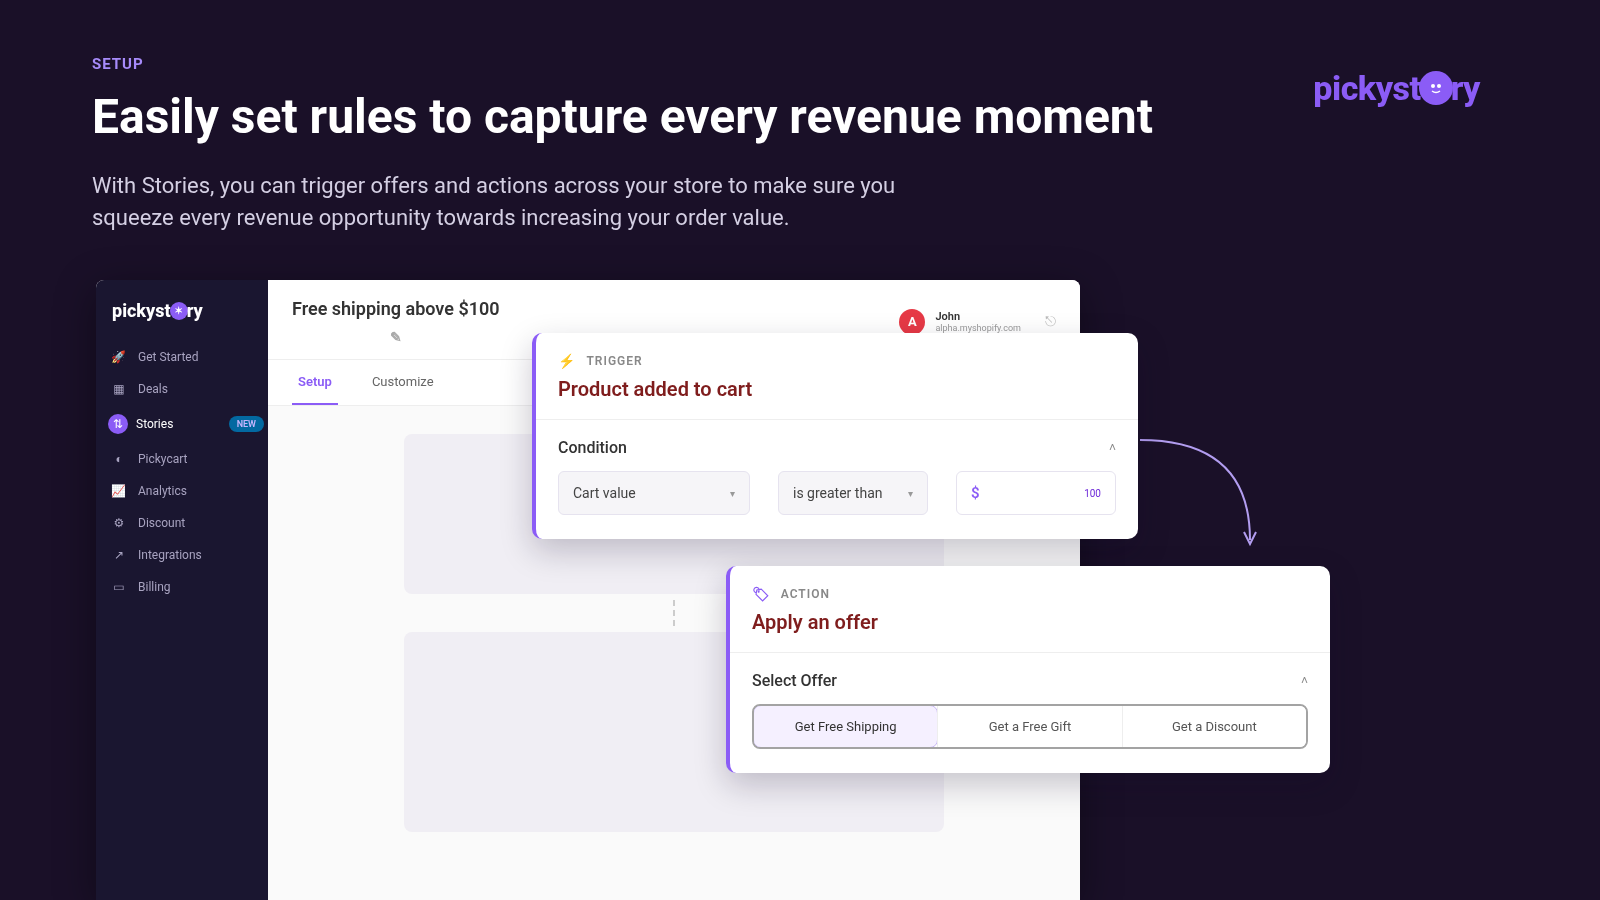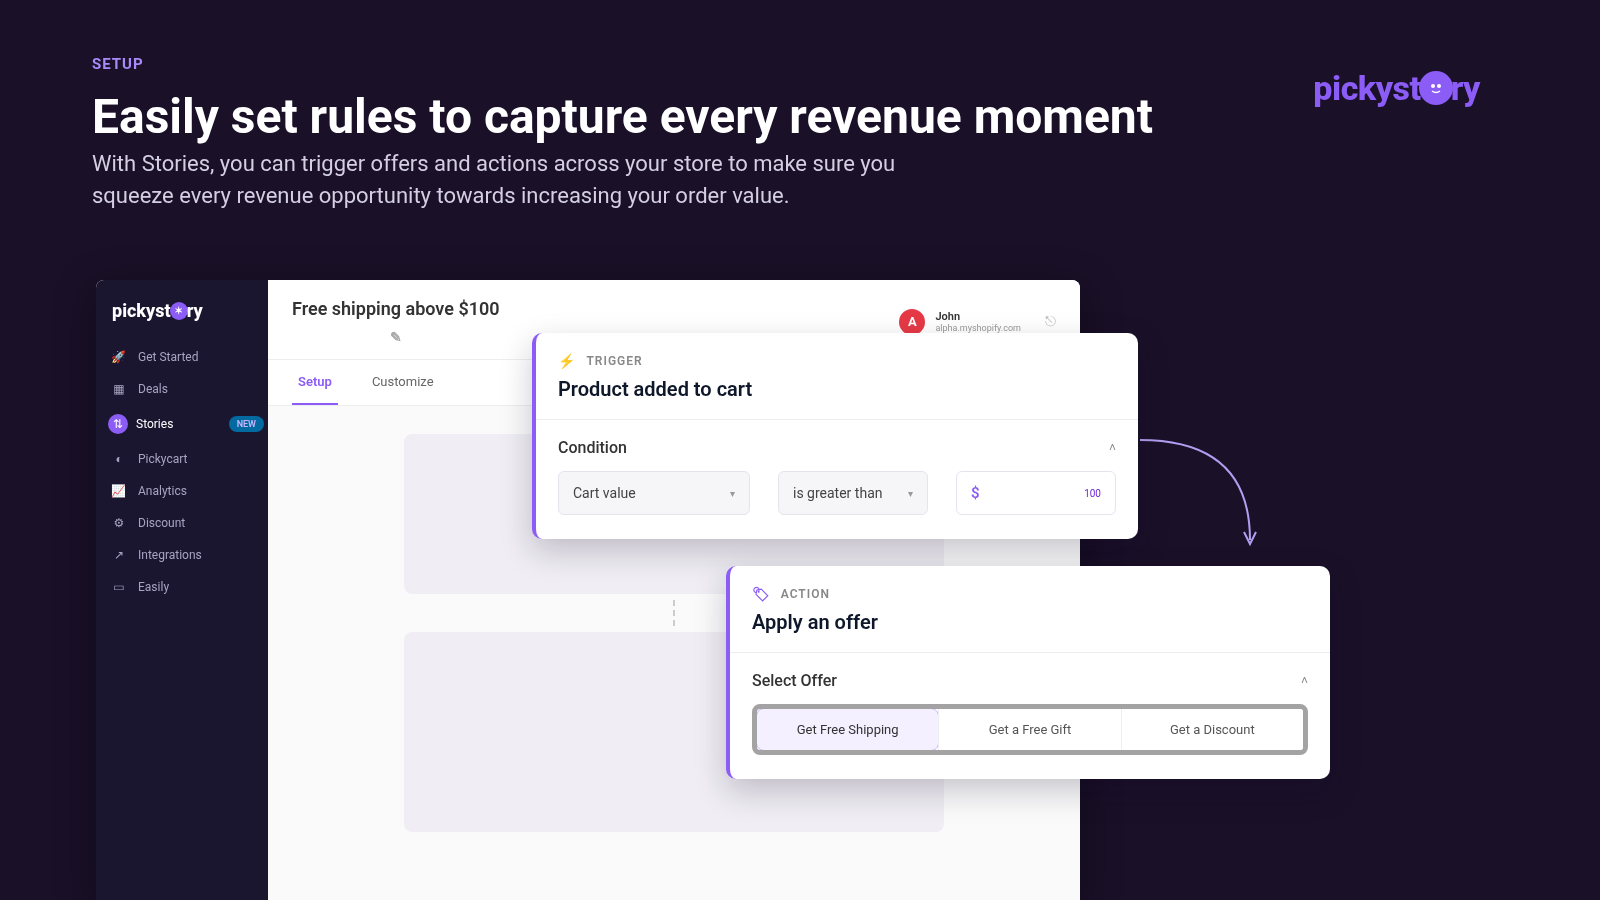--- a/index.html
+++ b/index.html
@@ -5,21 +5,21 @@
 * { margin: 0; padding: 0; box-sizing: border-box; }
 body {
   width: 1600px; height: 900px;
   background: #1a1028;
   font-family: -apple-system, BlinkMacSystemFont, "Segoe UI", Roboto, sans-serif;
   overflow: hidden;
   position: relative;
 }
 .page-header { padding: 55px 0 0 92px; }
 .eyebrow { color: #a78bfa; font-size: 15px; font-weight: 700; letter-spacing: 1px; margin-bottom: 18px; }
-.headline { color: #fff; font-size: 48px; font-weight: 700; margin-bottom: 4px; line-height: 1.1; }
+.headline { color: #fff; font-size: 48px; font-weight: 700; margin-bottom: 26px; line-height: 1.1; }
 .subhead { color: #d4cfe3; font-size: 22px; line-height: 1.45; max-width: 860px; }
 .brand-logo { position: absolute; top: 68px; right: 120px; color: #8b5cf6; font-size: 34px; font-weight: 800; letter-spacing: -.5px; display: flex; align-items: center; }
 .brand-logo .brand-dot {
   display: inline-flex; align-items:center; justify-content:center;
   width: 34px; height: 34px; border-radius: 50%;
   background: #8b5cf6; color: #fff; margin-left: -2px; margin-right: -2px;
 }
 .app-window {
   position: absolute; left: 96px; top: 280px;
   width: 984px; height: 620px;
@@ -54,40 +54,40 @@
 .float-card {
   position:absolute; background:#fff; border-radius:10px;
   box-shadow: 0 12px 32px rgba(20,10,40,.22);
   border-left: 4px solid #8b5cf6;
 }
 .card-trigger { left: 532px; top: 333px; width: 606px; }
 .card-action  { left: 726px; top: 566px; width: 604px; }
 .card-head { padding: 20px 22px 18px; border-bottom:1px solid #eee; }
 .card-eyebrow { display:flex; align-items:center; gap:10px; font-size:12px; letter-spacing:1px; color:#888; font-weight:600; margin-bottom:8px;}
 .card-eyebrow .cap-icon { color:#8b5cf6; font-size:14px;}
-.card-title { font-size:20px; font-weight:600; color:#0f172a; }
+.card-title { font-size:20px; font-weight:600; color:#7f1d1d; }
 .card-body { padding: 18px 22px 24px; }
 .section-row { display:flex; align-items:center; justify-content:space-between; margin-bottom:14px;}
 .section-label { font-size:16px; color:#333; font-weight:500;}
 .chevron-up { color:#888; font-size:12px; cursor:pointer;}
 .cond-row { display:flex; gap:28px; }
 .select-box {
   flex:1; height:44px; background:#f6f5f8; border:1px solid #e6e3ef; border-radius:6px;
   display:flex; align-items:center; justify-content:space-between; padding:0 14px;
   font-size:14px; color:#444; cursor:pointer;
 }
 .select-box.wide { flex: 1.35; }
 .select-caret { color:#999; font-size:10px;}
 .value-input {
   width:160px; height:44px; border:1px solid #e6e3ef; border-radius:6px; background:#fff;
   display:flex; align-items:center; padding:0 14px; gap:10px;
 }
 .value-input .currency { color:#8b5cf6; font-weight:600; font-size:15px;}
 .value-input .num { flex:1; text-align:right; font-size:10px; color:#6d28d9;}
-.offer-segmented { display:flex; border:5px solid #a3a3a3; border-radius:8px; overflow:hidden; }
+.offer-segmented { display:flex; border:2px solid #a3a3a3; border-radius:8px; overflow:hidden; }
 .seg-btn { flex:1; padding:13px 0; text-align:center; font-size:13px; color:#555; cursor:pointer; background:#fff;}
 .seg-btn.selected { background:#f5f0ff; border:1px solid #c9b8f5; color:#333; border-radius:8px; margin:-1px;}
 .seg-btn + .seg-btn { border-left:1px solid #eee;}
 
 .connector { position:absolute; left:1140px; top:420px; width:140px; height:140px; pointer-events:none; }
 </style>
 </head>
 <body>
 
 <div class="page-header">
@@ -141,21 +141,21 @@
     <div class="nav-item">
       <span class="nav-icon">⚙</span>
       <span>Discount</span>
     </div>
     <div class="nav-item">
       <span class="nav-icon">↗</span>
       <span>Integrations</span>
     </div>
     <div class="nav-item">
       <span class="nav-icon">▭</span>
-      <span>Easily</span>
+      <span>Billing</span>
     </div>
   </div>
 
   <div class="main-pane">
     <div class="main-header">
       <div class="page-title">
         <span>Free shipping above $100</span>
         <span class="edit-icon">✎</span>
       </div>
       <div class="user-cluster">

